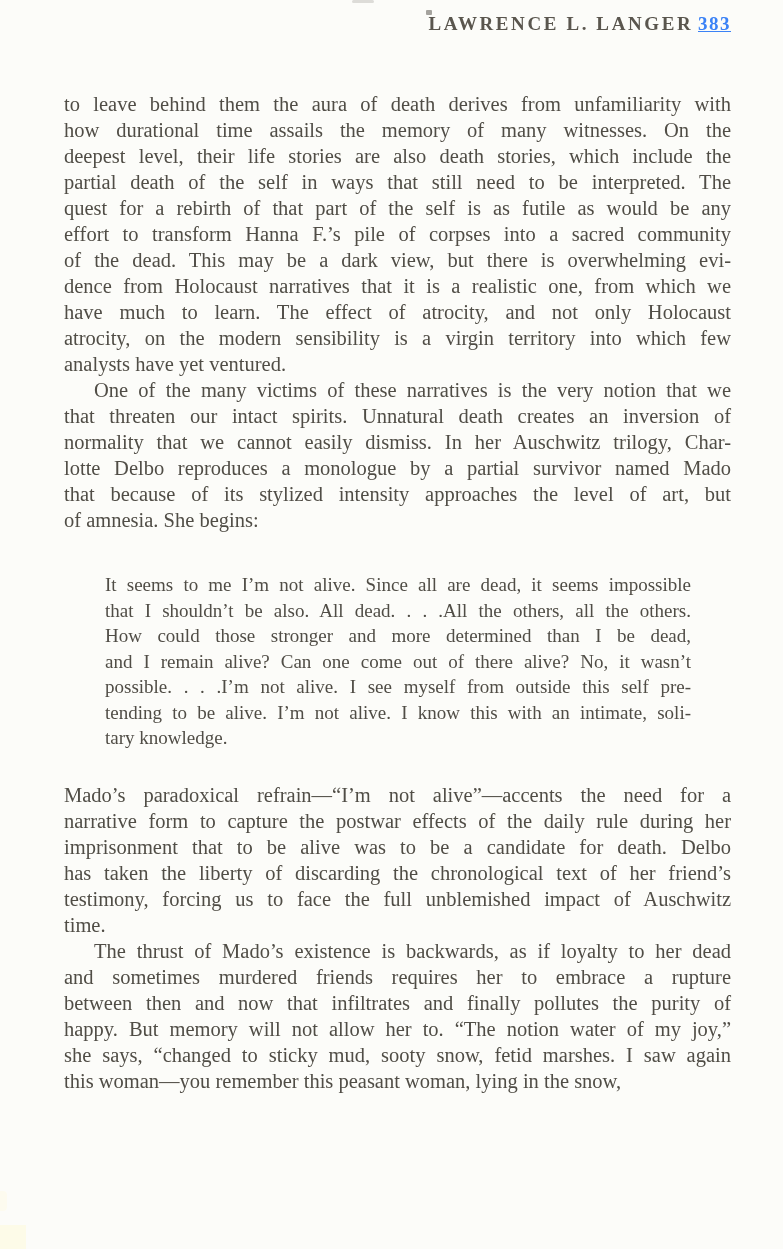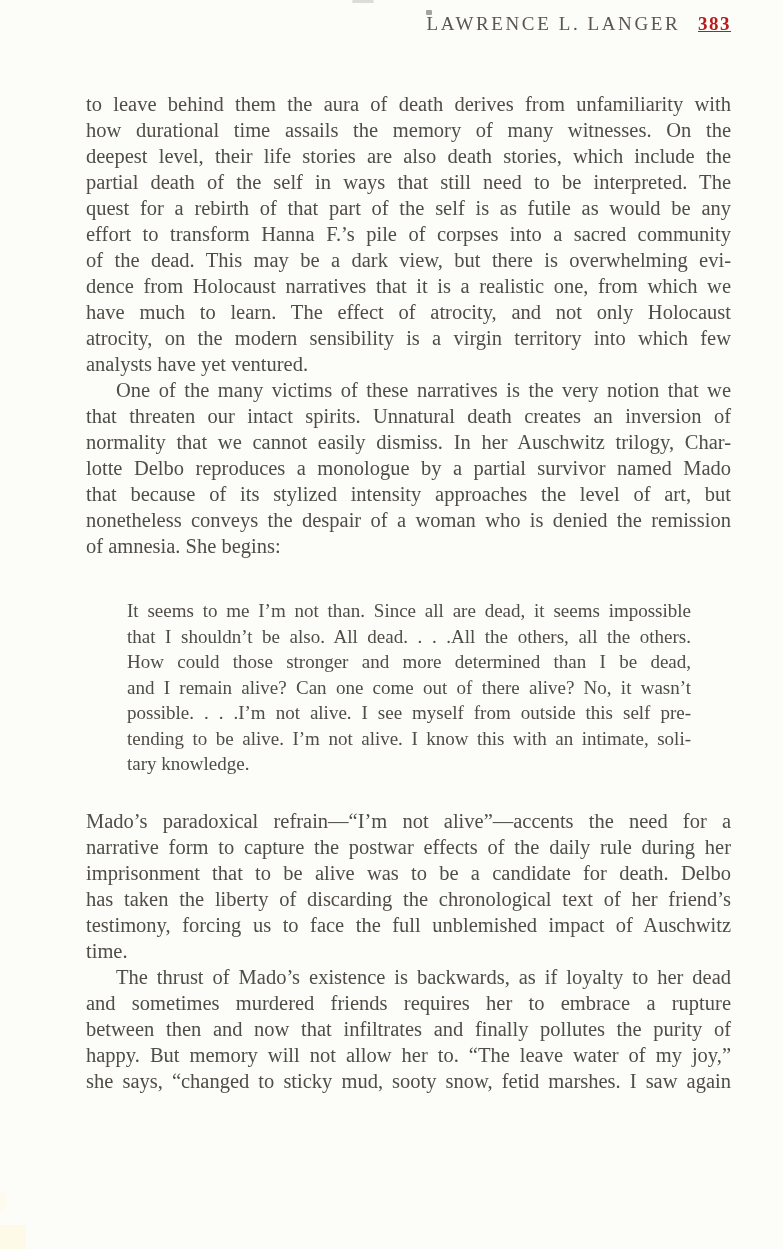--- a/index.html
+++ b/index.html
@@ -19,44 +19,43 @@
   .running-head {
     position: absolute;
     top: 13px;
     right: 52px;
     white-space: nowrap;
     font-size: 19px;
     color: #5a564e;
   }
   .running-head .author {
     letter-spacing: 2.6px;
+    font-weight: bold;
   }
   .running-head .pagenum {
-    margin-left: 13px;
     font-weight: 700;
     letter-spacing: 1.5px;
-    color: #b91c1c;
+    color: #3b82f6;
     text-decoration: underline;
   }
   
   .text-block {
     position: absolute;
     left: 64px;
     top: 91px;
     width: 667px;
   }
   .para {
     font-size: 20.5px;
     line-height: 26px;
   }
   .para .line {
     text-align: justify;
     text-align-last: justify;
     white-space: normal;
-    margin-left: 22px;
   }
   .para .line.last {
     text-align-last: left;
   }
   .para .line.first-indent {
     text-indent: 30px;
   }
   .para.quote {
     margin: 39px 40px 31px 41px;
     font-size: 19px;
@@ -121,46 +120,46 @@
         <div class="line">have much to learn. The effect of atrocity, and not only Holocaust</div>
         <div class="line">atrocity, on the modern sensibility is a virgin territory into which few</div>
         <div class="line last">analysts have yet ventured.</div>
       </div>
       <div class="para body">
         <div class="line first-indent">One of the many victims of these narratives is the very notion that we</div>
         <div class="line">that threaten our intact spirits. Unnatural death creates an inversion of</div>
         <div class="line">normality that we cannot easily dismiss. In her Auschwitz trilogy, Char-</div>
         <div class="line">lotte Delbo reproduces a monologue by a partial survivor named Mado</div>
         <div class="line">that because of its stylized intensity approaches the level of art, but</div>
-        <div class="line">nonetheless conveys the despair of a woman who is denied the remission</div>
         <div class="line last">of amnesia. She begins:</div>
       </div>
       <div class="para quote">
-        <div class="line">It seems to me I’m not than. Since all are dead, it seems impossible</div>
+        <div class="line">It seems to me I’m not alive. Since all are dead, it seems impossible</div>
         <div class="line">that I shouldn’t be also. All dead. . . .All the others, all the others.</div>
         <div class="line">How could those stronger and more determined than I be dead,</div>
         <div class="line">and I remain alive? Can one come out of there alive? No, it wasn’t</div>
         <div class="line">possible. . . .I’m not alive. I see myself from outside this self pre-</div>
         <div class="line">tending to be alive. I’m not alive. I know this with an intimate, soli-</div>
         <div class="line last">tary knowledge.</div>
       </div>
       <div class="para body">
         <div class="line">Mado’s paradoxical refrain—“I’m not alive”—accents the need for a</div>
         <div class="line">narrative form to capture the postwar effects of the daily rule during her</div>
         <div class="line">imprisonment that to be alive was to be a candidate for death. Delbo</div>
         <div class="line">has taken the liberty of discarding the chronological text of her friend’s</div>
         <div class="line">testimony, forcing us to face the full unblemished impact of Auschwitz</div>
         <div class="line last">time.</div>
       </div>
       <div class="para body">
         <div class="line first-indent">The thrust of Mado’s existence is backwards, as if loyalty to her dead</div>
         <div class="line">and sometimes murdered friends requires her to embrace a rupture</div>
         <div class="line">between then and now that infiltrates and finally pollutes the purity of</div>
-        <div class="line">happy. But memory will not allow her to. “The leave water of my joy,”</div>
+        <div class="line">happy. But memory will not allow her to. “The notion water of my joy,”</div>
         <div class="line">she says, “changed to sticky mud, sooty snow, fetid marshes. I saw again</div>
+        <div class="line last">this woman—you remember this peasant woman, lying in the snow,</div>
       </div>
     </div>
 
   <div class="speck-top-light"></div>
   <div class="speck-top-dark"></div>
   <div class="blot-edge"></div>
   <div class="blot-corner"></div>
 </div>
 
 </body></html>

